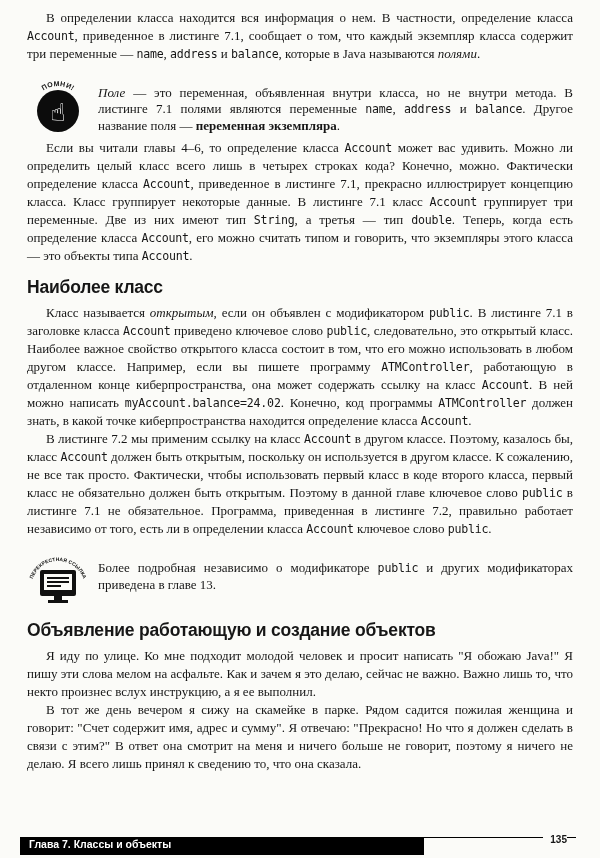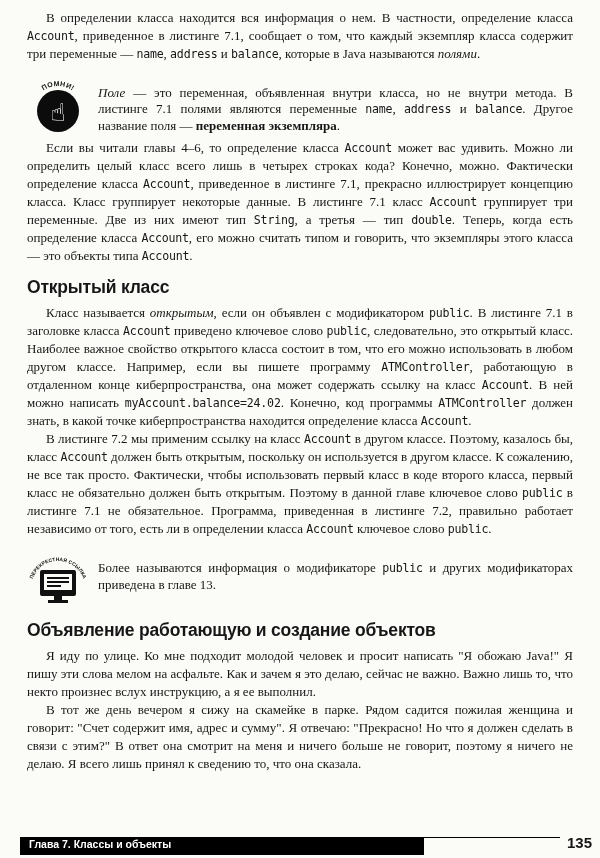--- a/index.html
+++ b/index.html
@@ -54,23 +54,23 @@
   .footer-rule { position:absolute; top:0; left:20px; right:24px; border-top:1.8px solid #000; }
   .footer-bar {
     position:absolute; top:0; left:20px; width:404px; height:18px;
     background:#000; color:#fff;
     font-family:"Liberation Sans", sans-serif; font-weight:bold;
     font-size:10.5px; line-height:15px;
     padding-left:9px;
     white-space:nowrap; overflow:hidden;
   }
   .footer-page {
-    position:absolute; right:8px; top:-3px;
+    position:absolute; right:33px; top:-3px;
     font-family:"Liberation Sans", sans-serif; font-weight:bold;
-    font-size:15px;
+    font-size:10px;
     background:#fbfbf8;
     padding-left:7px;
   }
 </style>
 </head>
 <body>
 
 <div class="page">
 
   <p class="body"><span>В определении класса находится вся информация о нем. В частности, определение класса </span><span class="s-code">Account</span><span>, приведенное в листинге 7.1, сообщает о том, что каждый экземпляр класса содержит три переменные — </span><span class="s-code">name</span><span>, </span><span class="s-code">address</span><span> и </span><span class="s-code">balance</span><span>, которые в Java называются </span><span class="s-i">полями</span><span>.</span></p>
@@ -86,21 +86,21 @@
         </text>
         <circle cx="31" cy="40" r="21" fill="#0c0c0c"></circle>
         <text x="31" y="50" text-anchor="middle" class="icon-glyph">☝</text>
       </svg>
     </div>
     <p class="icon-text"><span class="s-i">Поле</span><span> — это переменная, объявленная внутри класса, но не внутри метода. В листинге 7.1 полями являются переменные </span><span class="s-code">name</span><span>, </span><span class="s-code">address</span><span> и </span><span class="s-code">balance</span><span>. Другое название поля — </span><span class="s-bi">переменная экземпляра</span><span>.</span></p>
   </div>
 
   <p class="body"><span>Если вы читали главы 4–6, то определение класса </span><span class="s-code">Account</span><span> может вас удивить. Можно ли определить целый класс всего лишь в четырех строках кода? Конечно, можно. Фактически определение класса </span><span class="s-code">Account</span><span>, приведенное в листинге 7.1, прекрасно иллюстрирует концепцию класса. Класс группирует некоторые данные. В листинге 7.1 класс </span><span class="s-code">Account</span><span> группирует три переменные. Две из них имеют тип </span><span class="s-code">String</span><span>, а третья — тип </span><span class="s-code">double</span><span>. Теперь, когда есть определение класса </span><span class="s-code">Account</span><span>, его можно считать типом и говорить, что экземпляры этого класса — это объекты типа </span><span class="s-code">Account</span><span>.</span></p>
 
-  <h2>Открытый класс</h2>
+  <h2>Наиболее класс</h2>
 
   <p class="body"><span>Класс называется </span><span class="s-i">открытым</span><span>, если он объявлен с модификатором </span><span class="s-code">public</span><span>. В листинге 7.1 в заголовке класса </span><span class="s-code">Account</span><span> приведено ключевое слово </span><span class="s-code">public</span><span>, следовательно, это открытый класс. Наиболее важное свойство открытого класса состоит в том, что его можно использовать в любом другом классе. Например, если вы пишете программу </span><span class="s-code">ATMController</span><span>, работающую в отдаленном конце киберпространства, она может содержать ссылку на класс </span><span class="s-code">Account</span><span>. В ней можно написать </span><span class="s-code">myAccount.balance=24.02</span><span>. Конечно, код программы </span><span class="s-code">ATMController</span><span> должен знать, в какой точке киберпространства находится определение класса </span><span class="s-code">Account</span><span>.</span></p>
 
   <p class="body"><span>В листинге 7.2 мы применим ссылку на класс </span><span class="s-code">Account</span><span> в другом классе. Поэтому, казалось бы, класс </span><span class="s-code">Account</span><span> должен быть открытым, поскольку он используется в другом классе. К сожалению, не все так просто. Фактически, чтобы использовать первый класс в коде второго класса, первый класс не обязательно должен быть открытым. Поэтому в данной главе ключевое слово </span><span class="s-code">public</span><span> в листинге 7.1 не обязательное. Программа, приведенная в листинге 7.2, правильно работает независимо от того, есть ли в определении класса </span><span class="s-code">Account</span><span> ключевое слово </span><span class="s-code">public</span><span>.</span></p>
 
   <div class="iconbox">
     <div class="icon">
       <svg width="62" height="62" viewBox="0 0 62 62" xmlns="http://www.w3.org/2000/svg" xmlns:xlink="http://www.w3.org/1999/xlink">
         <defs>
           <path id="arcCrossref" d="M4,42 A27,27 0 0 1 58,42"></path>
@@ -112,21 +112,21 @@
           <rect x="13" y="24" width="36" height="26" rx="2" fill="#101010"></rect>
           <rect x="17" y="28" width="28" height="16" fill="#fbfbf8"></rect>
           <rect x="20" y="31" width="22" height="2" fill="#101010"></rect>
           <rect x="20" y="35" width="22" height="2" fill="#101010"></rect>
           <rect x="20" y="39" width="14" height="2" fill="#101010"></rect>
           <rect x="27" y="50" width="8" height="4" fill="#101010"></rect>
           <rect x="21" y="54" width="20" height="3" fill="#101010"></rect>
         </g>
       </svg>
     </div>
-    <p class="icon-text"><span>Более называются информация о модификаторе </span><span class="s-code">public</span><span> и других модификаторах приведена в главе 13.</span></p>
+    <p class="icon-text"><span>Более подробная независимо о модификаторе </span><span class="s-code">public</span><span> и других модификаторах приведена в главе 13.</span></p>
   </div>
 
   <h2>Объявление работающую и создание объектов</h2>
 
   <p class="body"><span>Я иду по улице. Ко мне подходит молодой человек и просит написать "Я обожаю Java!" Я пишу эти слова мелом на асфальте. Как и зачем я это делаю, сейчас не важно. Важно лишь то, что некто произнес вслух инструкцию, а я ее выполнил.</span></p>
 
   <p class="body"><span>В тот же день вечером я сижу на скамейке в парке. Рядом садится пожилая женщина и говорит: "Счет содержит имя, адрес и сумму". Я отвечаю: "Прекрасно! Но что я должен сделать в связи с этим?" В ответ она смотрит на меня и ничего больше не говорит, поэтому я ничего не делаю. Я всего лишь принял к сведению то, что она сказала.</span></p>
 
 </div>
 

